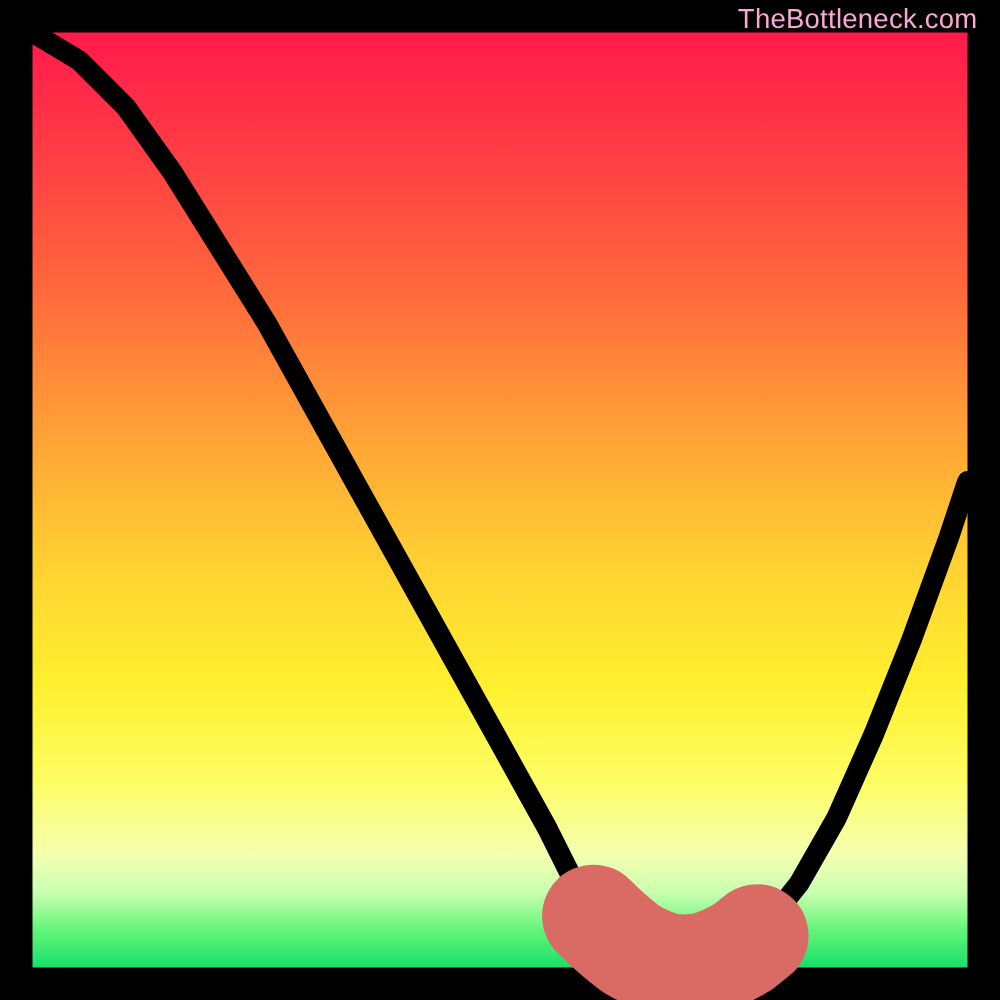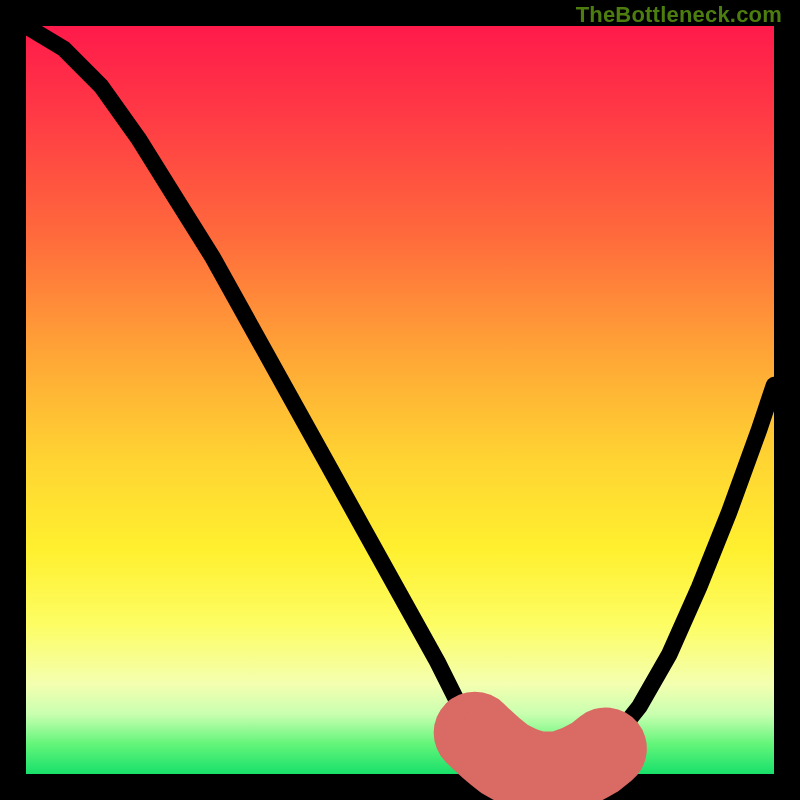--- a/index.html
+++ b/index.html
@@ -14,23 +14,23 @@
   .frame {
     position: relative;
     width: 800px;
     height: 800px;
     background: #000;
   }
   .watermark {
     position: absolute;
     top: 2px;
     right: 18px;
-    color: #4d7c0f;
+    color: #f9a8d4;
     font-size: 22px;
-    font-weight: 700;
+    font-weight: 400;
     letter-spacing: 0.2px;
     user-select: none;
   }
   
   .plot {
     position: absolute;
     left: 26px;
     top: 26px;
     width: 748px;   
     height: 748px;  

